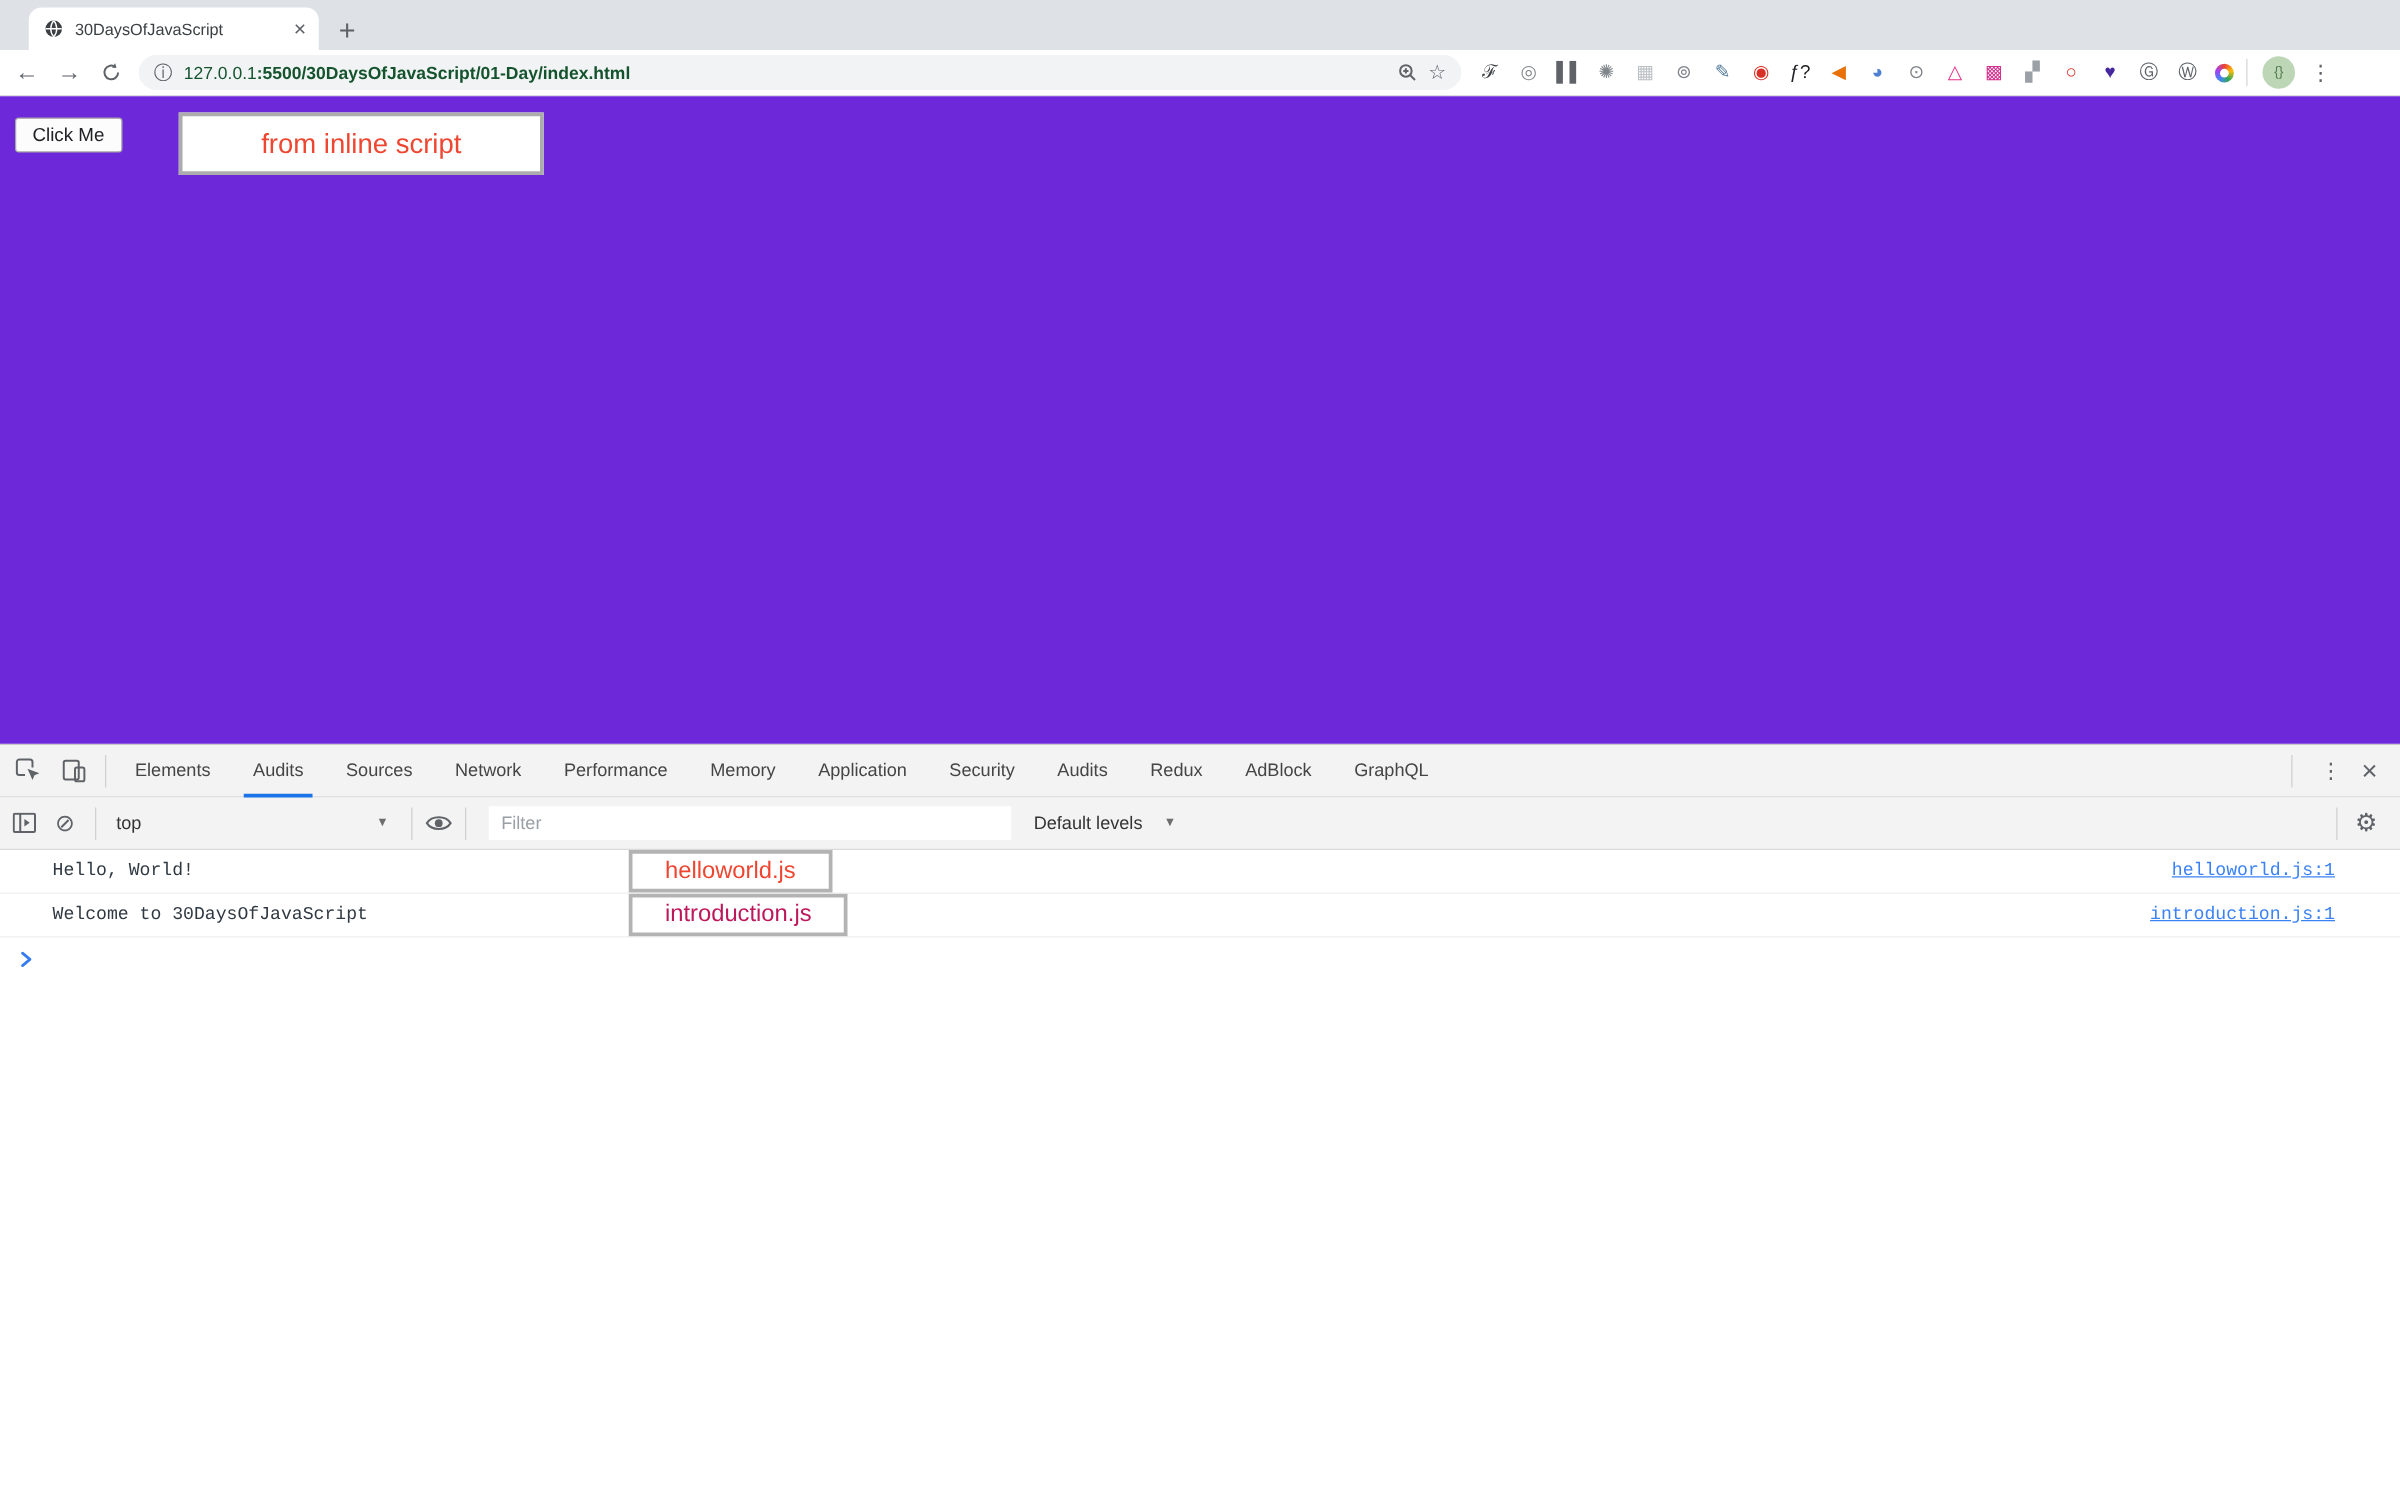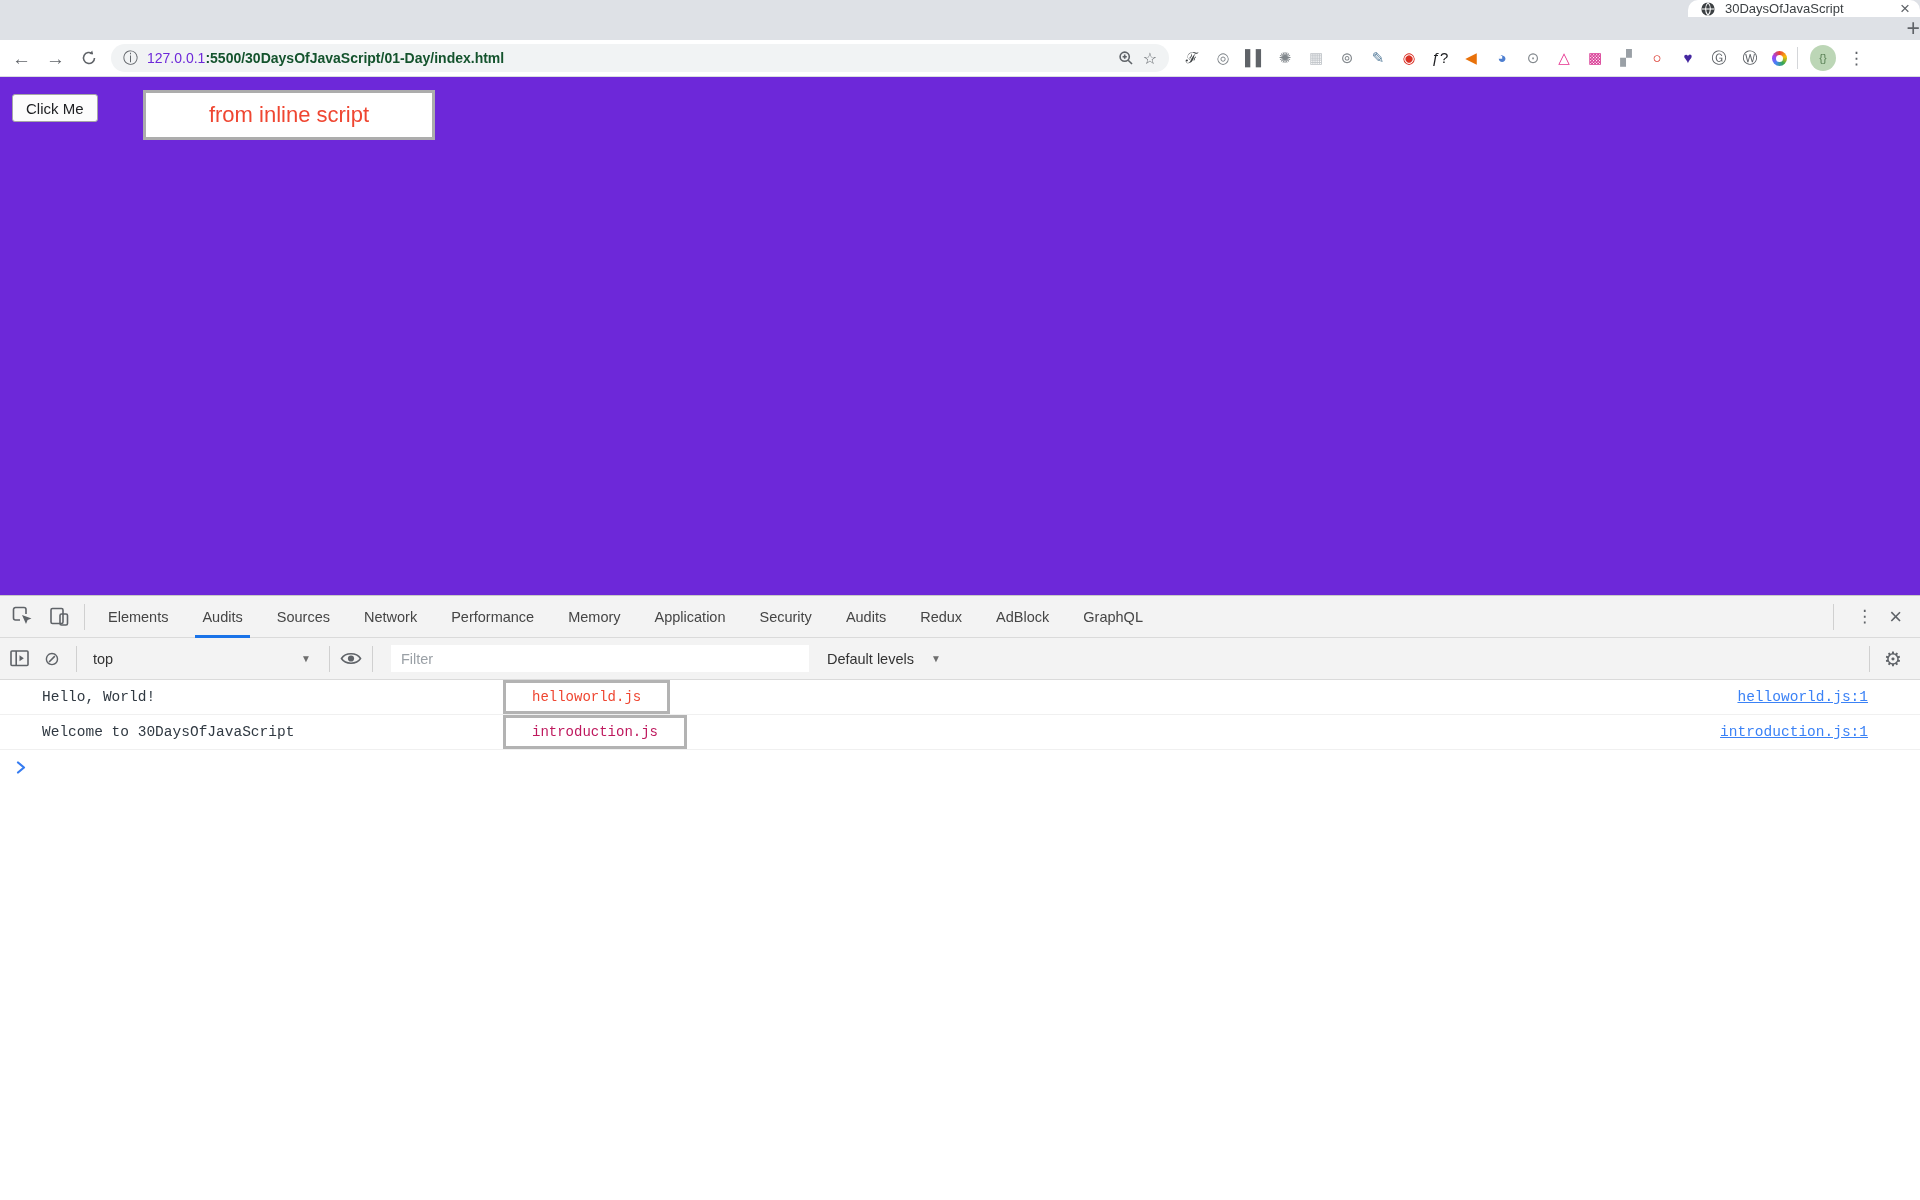--- a/index.html
+++ b/index.html
@@ -1,34 +1,34 @@
 <!DOCTYPE html>
 <html><head>
 <meta charset="utf-8">
 <style>
   * { box-sizing: border-box; margin: 0; padding: 0; }
   html,body { width:1920px; height:1200px; overflow:hidden; background:#fff;
               font-family:"Liberation Sans", sans-serif; }
 
   
-  .tabstrip { height:40px; background:#DEE1E6; display:flex; align-items:flex-end; padding-left:23px;flex-direction:column; }
+  .tabstrip { height:40px; background:#DEE1E6; display:flex; align-items:flex-end; padding-left:23px; }
   .tab { width:232px; height:34px; background:#fff; border-radius:10px 10px 0 0;
          display:flex; align-items:center; gap:9px; padding:0 10px 0 12px; }
   .tab-title { font-size:13px; color:#3C4043; flex:1; white-space:nowrap; overflow:hidden; }
   .tab-close { font-size:17px; color:#5F6368; line-height:1; cursor:default; }
   .newtab-btn { font-size:23px; color:#5F6368; margin:0 0 4px 16px; line-height:1; }
 
   .toolbar { height:37px; background:#fff; border-bottom:1px solid #DADCE0;
              display:flex; align-items:center; padding:0 12px; }
   .nav-icon { font-size:19px; color:#5F6368; line-height:1; margin-right:15px; }
   .reload-svg { margin-right:13px; }
   .omnibox { width:1058px; height:28px; background:#F1F3F4; border-radius:15px;
              display:flex; align-items:center; padding:0 12px; gap:9px; font-size:14px; }
   .info-glyph { font-size:15px; color:#5F6368; }
-  .url-host { color:#6d28d9; }
+  .url-host { color:#14532d; }
   .url-rest { color:#14532d;font-weight:bold; }
   .omni-spacer { flex:1; }
   .star-glyph { font-size:16px; color:#5F6368; }
   .extensions { display:flex; align-items:center; gap:13px; margin-left:14px; }
   .ext-icon { width:18px; text-align:center; font-size:15px; line-height:18px; }
   .ext-rainbow { width:15px; height:15px; border-radius:50%;
                  background:conic-gradient(#EA4335,#FBBC05,#34A853,#4285F4,#A142F4,#EA4335);
                  position:relative; }
   .ext-rainbow::after { content:""; position:absolute; inset:4px; background:#fff; border-radius:50%; }
   .chrome-sep { width:1px; height:22px; background:#D4D6D9; margin:0 4px 0 10px; }
@@ -75,21 +75,21 @@
   .gear-glyph { font-size:20px; color:#5F6368; margin:0 8px; }
 
   .console { background:#fff; }
   .console-row { position:relative; height:35px; display:flex; align-items:center;
                  border-bottom:1px solid #F0F0F0;
                  font-family:"Liberation Mono","DejaVu Sans Mono",monospace;
                  font-size:14.5px; color:#303942; }
   .console-row .msg { margin-left:42px; white-space:pre; }
   .annot { position:absolute; left:503px; top:0; height:34px; border:3px solid #B3B3B3;
            background:#fff; display:flex; align-items:center; justify-content:center;
-           padding:0 26px; font-size:14px; font-family:Liberation Mono, monospace; z-index:2; }
+           padding:0 26px; font-size:19px; font-family:Liberation Sans, sans-serif; z-index:2; }
   .src { margin-left:auto; margin-right:52px; color:#3b82f6; text-decoration:underline; cursor:pointer; }
   .prompt-row { height:34px; display:flex; align-items:center; padding-left:16px; }
 
   svg .stroke { stroke:#5F6368; fill:none; stroke-width:1.6; }
   svg .fill { fill:#5F6368; }
 </style>
 </head>
 <body>
 
 <div class="tabstrip">

